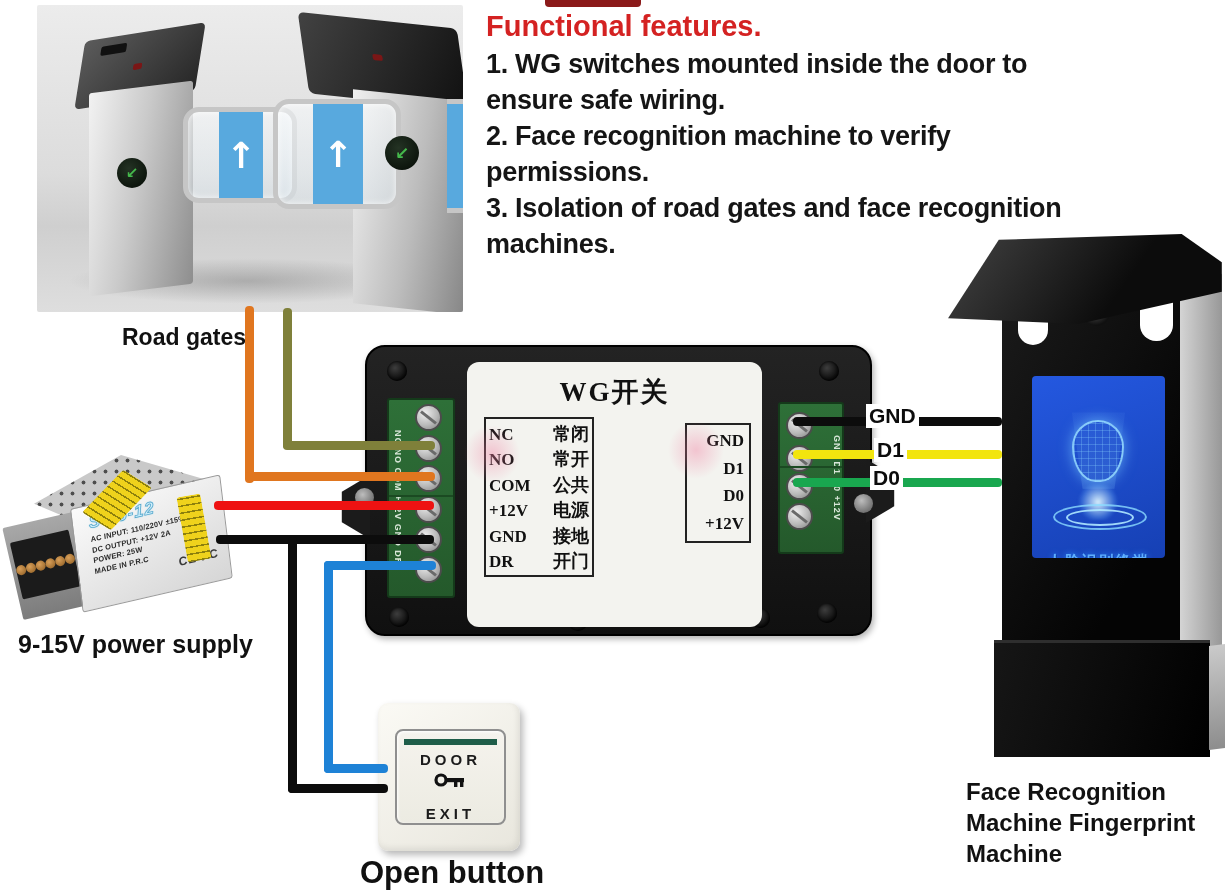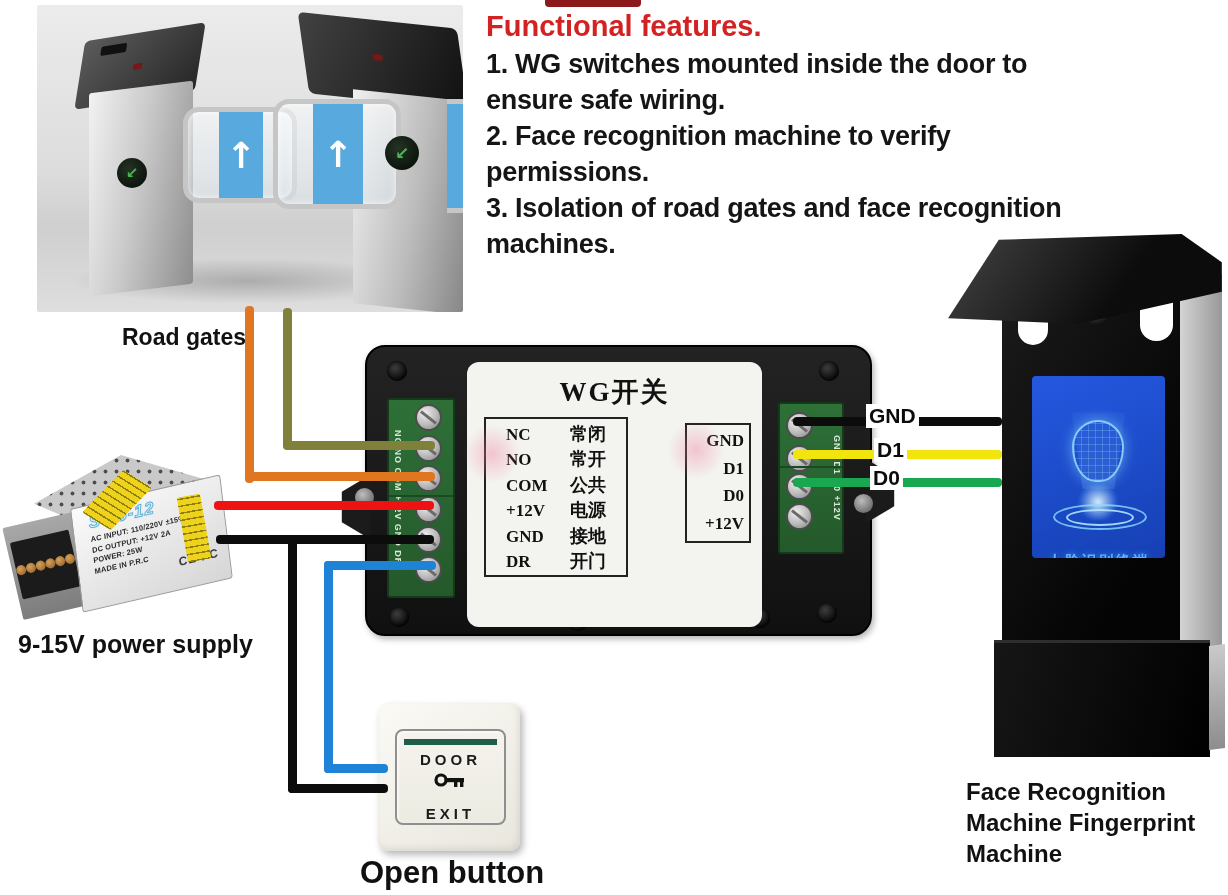--- a/index.html
+++ b/index.html
@@ -52,21 +52,21 @@
   .bscrew{position:absolute;width:20px;height:20px;border-radius:50%;
           background:radial-gradient(circle at 40% 35%,#3d3d3d,#070707 72%);box-shadow:inset 0 0 3px #000;}
   .ear{position:absolute;width:30px;height:64px;background:#1b1b1b;}
   .ear-l{left:-27px;top:128px;clip-path:polygon(100% 0,6% 26%,6% 74%,100% 100%);}
   .ear-r{right:-26px;top:112px;clip-path:polygon(0 0,94% 26%,94% 74%,0 100%);}
   .ear-screw{position:absolute;width:19px;height:19px;border-radius:50%;
           background:radial-gradient(circle at 40% 35%,#bdbdbd,#6e6e6e 75%);}
   .mlabel{position:absolute;left:100px;top:15px;width:295px;height:265px;background:#f3f3ef;border-radius:12px;
           font-family:"Liberation Serif","DejaVu Serif",serif;color:#111;}
   .mtitle{position:absolute;left:0;top:12px;width:100%;text-align:center;font-size:27px;font-weight:700;letter-spacing:2px;}
-  .ltable{position:absolute;left:17px;top:55px;width:100px;height:150px;border:2px solid #222;padding:3px 20px;}
+  .ltable{position:absolute;left:17px;top:55px;width:100px;height:150px;border:2px solid #222;padding:3px 3px;}
   .ltable .mrow{display:flex;justify-content:space-between;line-height:25.4px;font-weight:700;}
   .ltable .pin{font-size:17px;text-align:center;}
   .ltable .cn{font-size:18px;}
   .rbox{position:absolute;left:218px;top:61px;width:52px;height:112px;border:2px solid #222;padding:2px 5px;
         text-align:right;font-weight:700;font-size:17px;}
   .rbox .mrow{line-height:27.5px;}
   .wm{position:absolute;width:58px;height:60px;background:radial-gradient(ellipse,rgba(240,125,160,.4),transparent 68%);}
   .tblock{position:absolute;background:linear-gradient(#2e7038,#24592b);border:2px solid #143a1a;border-radius:3px;}
   .tb-left{left:20px;top:51px;width:64px;height:196px;}
   .tb-right{left:411px;top:55px;width:62px;height:148px;}

